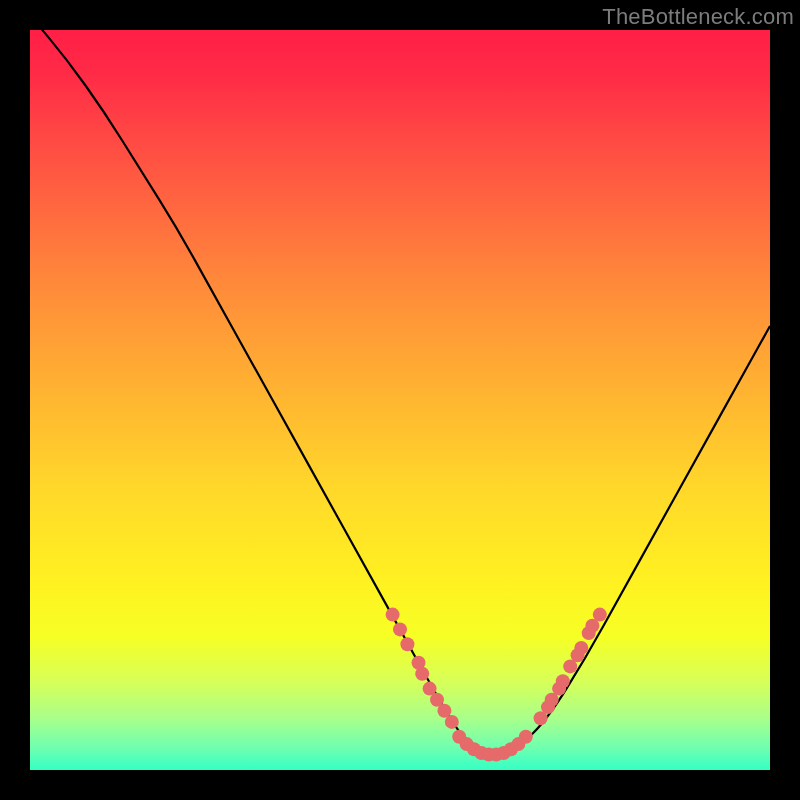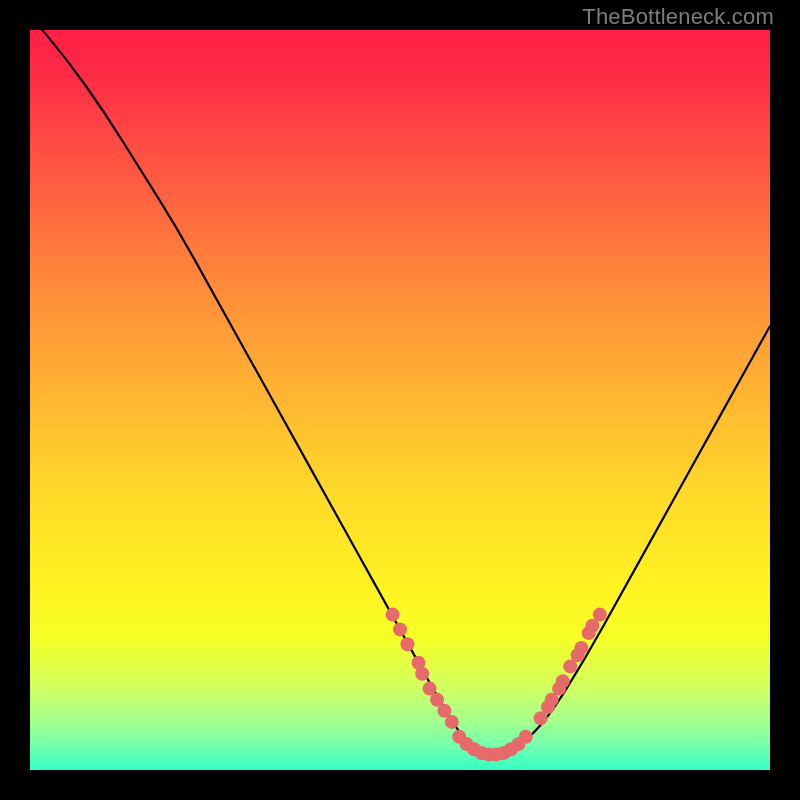--- a/index.html
+++ b/index.html
@@ -29,21 +29,21 @@
       #f6ff25 82%,
       #d7ff58 88%,
       #a9ff8a 93%,
       #6fffb0 97%,
       #34ffc6 100%
     );
   }
   .watermark {
     position: absolute;
     top: 4px;
-    right: 26px;
+    right: 6px;
     color: #7c7c7c;
     font-size: 22px;
     font-weight: 500;
     letter-spacing: 0.2px;
     user-select: none;
   }
   svg.curve {
     position: absolute;
     left: 0;
     top: 0;

